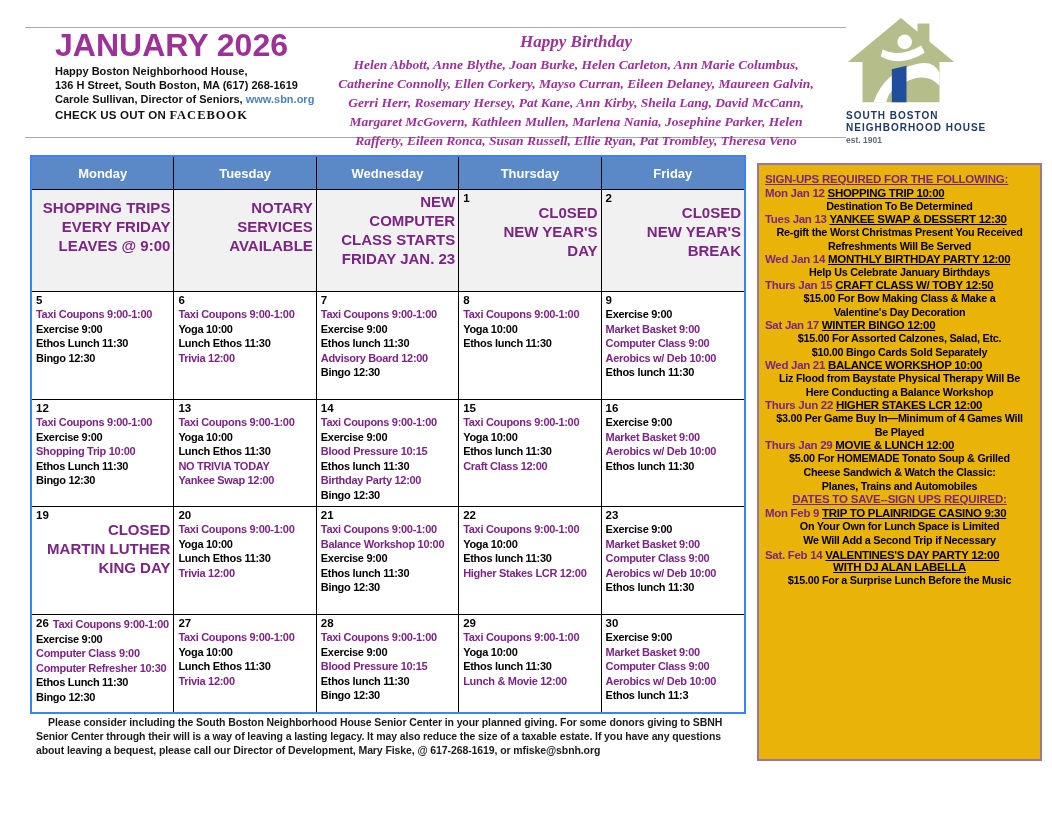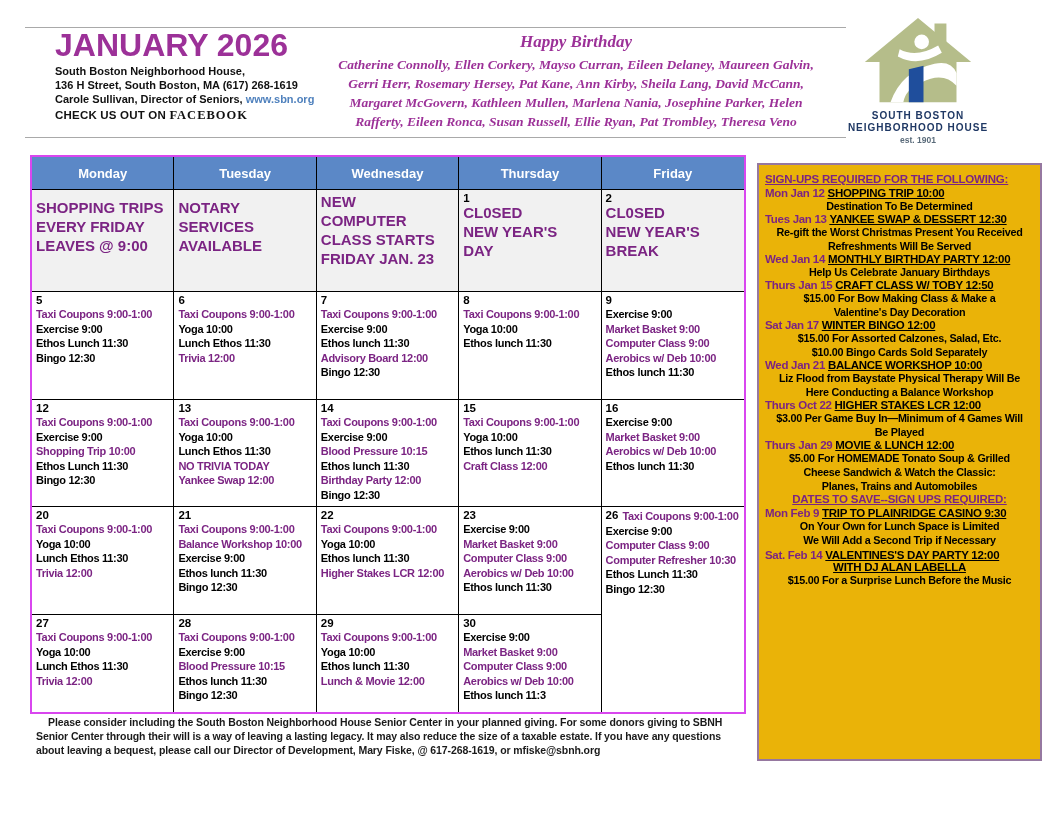--- a/index.html
+++ b/index.html
@@ -18,41 +18,41 @@
   .fb { font-size:11.5px; font-weight:bold; color:#111; margin-top:2px; letter-spacing:0.2px;}
   .fbword { font-family:"Liberation Serif", serif; font-size:12.5px; letter-spacing:1px; }
 
   
   .bdays { position:absolute; left:312px; top:32px; width:528px; text-align:center;
            color:#9c3198; font-family:"Liberation Serif", serif; font-weight:bold; font-style:italic; }
   .bdays .btitle { font-size:17px; margin-bottom:3px; }
   .bdays .bline { font-size:13.5px; line-height:19px; }
 
   
-  .logo { position:absolute; left:846px; top:16px; width:144px; background:#fff; text-align:center; padding:2px 0; }
+  .logo { position:absolute; left:846px; top:16px; width:144px; background:#fff; text-align:left; padding:2px 0; }
   .logo .l1 { font-size:10px; font-weight:bold; color:#1f3864; letter-spacing:1px; line-height:12px; }
   .logo .l3 { font-size:8.5px; font-weight:bold; color:#5a6b7a; margin-top:1px; }
 
   
   .cal { position:absolute; left:30px; top:155px; width:716px; height:559px;
          display:grid; grid-template-columns:repeat(5,1fr);
          grid-template-rows:33px 102px 108px 107px 108px 97px;
-         border:2px solid #d946ef; background:#fff; }
+         border:2px solid #3b82f6; background:#fff; }
   .cal > div { border-right:1px solid #000; border-bottom:1px solid #000; overflow:hidden; }
   .cal > div:nth-child(5n) { border-right:none; }
   .cal > div.lastrow { border-bottom:none; }
   .dayhead { background:#5b88c7; color:#fff; font-weight:bold; font-size:13px;
              display:flex; align-items:center; justify-content:center; }
   .cell { background:#fff; padding:2px 3px 0 4px; }
   .cell.gray { background:#f1f1f1; }
   .datenum { font-size:11.5px; font-weight:bold; color:#000; line-height:13px; }
   .ev { font-size:11px; font-weight:bold; line-height:14.5px; letter-spacing:-0.3px; white-space:nowrap; }
   .ev.p { color:#7b2483; }
   .ev.k { color:#000; }
-  .note { color:#7b2483; font-weight:bold; text-align:left; white-space:pre-line;
+  .note { color:#7b2483; font-weight:bold; text-align:right; white-space:pre-line;
           font-size:15px; line-height:19px; padding-top:6px; }
   .cell .note.withdate { padding-top:0; margin-top:-2px; }
   .inline-date-ev { display:flex; gap:4px; }
 
   
   .footer { position:absolute; left:36px; top:715px; width:710px; font-size:10.5px; font-weight:bold;
             color:#1a1a1a; line-height:14px; text-indent:12px; letter-spacing:-0.1px; }
 
   
   .sidebar { position:absolute; left:757px; top:163px; width:285px; height:598px;
@@ -71,30 +71,31 @@
 <body>
 
 <div class="page">
 
   <div class="rule top"></div>
   <div class="rule bottom"></div>
 
   <div class="hleft">
     <div class="title">JANUARY 2026</div>
     <div class="addr">
-      <div>South Boston Neighborhood House,</div>
+      <div>Happy Boston Neighborhood House,</div>
       <div>136 H Street, South Boston, MA (617) 268-1619</div>
       <div><span>Carole Sullivan, Director of Seniors, </span><a href="#" class="weblink">www.sbn.org</a></div>
     </div>
     <div class="fb"><span>CHECK US OUT ON </span><span class="fbword">FACEBOOK</span></div>
   </div>
 
   <div class="bdays">
     <div class="btitle">Happy Birthday</div>
     <div id="bday-lines">
+        <div class="bline">Helen Abbott, Anne Blythe, Joan Burke, Helen Carleton, Ann Marie Columbus,</div>
         <div class="bline">Catherine Connolly, Ellen Corkery, Mayso Curran, Eileen Delaney, Maureen Galvin,</div>
         <div class="bline">Gerri Herr, Rosemary Hersey, Pat Kane, Ann Kirby, Sheila Lang, David McCann,</div>
         <div class="bline">Margaret McGovern, Kathleen Mullen, Marlena Nania, Josephine Parker, Helen</div>
         <div class="bline">Rafferty, Eileen Ronca, Susan Russell, Ellie Ryan, Pat Trombley, Theresa Veno</div>
       </div>
   </div>
 
   <div class="logo">
     <svg width="110" height="88" viewBox="0 0 120 96">
       <rect x="78" y="6" width="13" height="22" fill="#b5bd8a"></rect>
@@ -212,20 +213,26 @@
         <div class="ev p">Craft Class 12:00</div>
       </div>
       <div class="cell">
         <div class="datenum">16</div>
         <div class="ev k">Exercise 9:00</div>
         <div class="ev p">Market Basket 9:00</div>
         <div class="ev p">Aerobics w/ Deb 10:00</div>
         <div class="ev k">Ethos lunch 11:30</div>
       </div>
       <div class="cell">
+        <div class="datenum">19</div>
+        <div class="note withdate">CLOSED
+MARTIN LUTHER
+KING DAY</div>
+      </div>
+      <div class="cell">
         <div class="datenum">20</div>
         <div class="ev p">Taxi Coupons 9:00-1:00</div>
         <div class="ev k">Yoga 10:00</div>
         <div class="ev k">Lunch Ethos 11:30</div>
         <div class="ev p">Trivia 12:00</div>
       </div>
       <div class="cell">
         <div class="datenum">21</div>
         <div class="ev p">Taxi Coupons 9:00-1:00</div>
         <div class="ev p">Balance Workshop 10:00</div>
@@ -317,21 +324,21 @@
         <div class="sb-titleline"><span class="sb-prefix">Sat Jan 17 </span><span class="sb-title">WINTER BINGO 12:00</span></div>
         <div class="sb-line">$15.00 For Assorted Calzones, Salad, Etc.</div>
         <div class="sb-line">$10.00 Bingo Cards Sold Separately</div>
       </div>
       <div class="sb-event">
         <div class="sb-titleline"><span class="sb-prefix">Wed Jan 21 </span><span class="sb-title">BALANCE WORKSHOP 10:00</span></div>
         <div class="sb-line">Liz Flood from Baystate Physical Therapy Will Be</div>
         <div class="sb-line">Here Conducting a Balance Workshop</div>
       </div>
       <div class="sb-event">
-        <div class="sb-titleline"><span class="sb-prefix">Thurs Oct 22 </span><span class="sb-title">HIGHER STAKES LCR 12:00</span></div>
+        <div class="sb-titleline"><span class="sb-prefix">Thurs Jun 22 </span><span class="sb-title">HIGHER STAKES LCR 12:00</span></div>
         <div class="sb-line">$3.00 Per Game Buy In—Minimum of 4 Games Will</div>
         <div class="sb-line">Be Played</div>
       </div>
       <div class="sb-event">
         <div class="sb-titleline"><span class="sb-prefix">Thurs Jan 29 </span><span class="sb-title">MOVIE &amp; LUNCH 12:00</span></div>
         <div class="sb-line">$5.00 For HOMEMADE Tonato Soup &amp; Grilled</div>
         <div class="sb-line">Cheese Sandwich &amp; Watch the Classic:</div>
         <div class="sb-line">Planes, Trains and Automobiles</div>
       </div>
       <div class="sb-header center" style="margin-top: 0;">DATES TO SAVE--SIGN UPS REQUIRED:</div>

